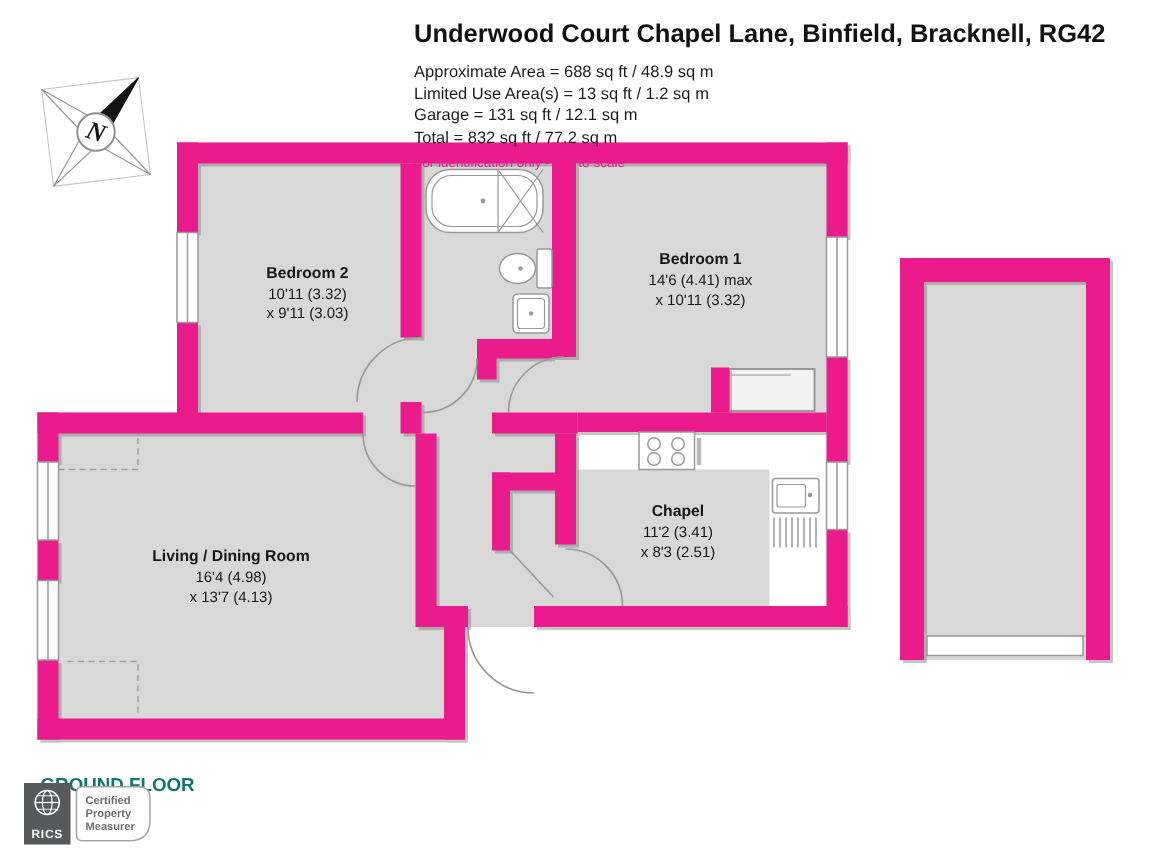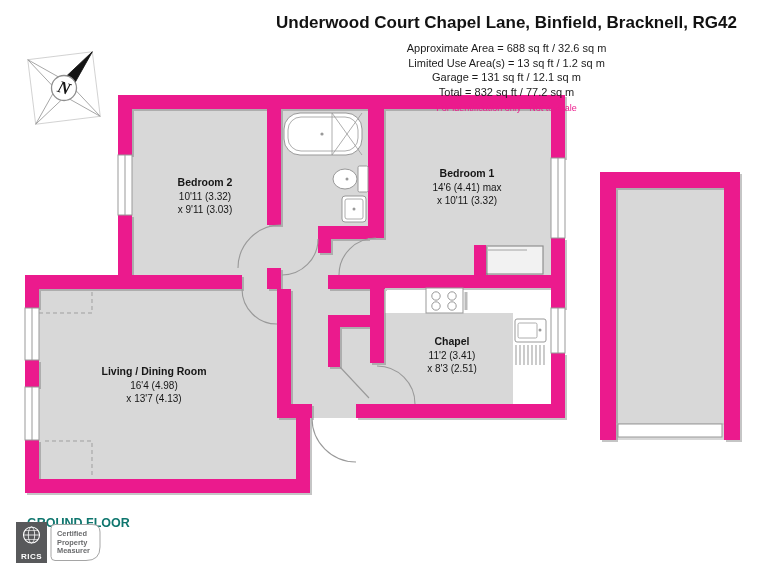--- a/index.html
+++ b/index.html
@@ -1,20 +1,20 @@
 <!DOCTYPE html>
 <html><head>
 <meta charset="utf-8">
 <style>
   html,body{margin:0;padding:0;background:#fff;}
   .canvas{position:relative;width:768px;height:576px;background:#ffffff;overflow:hidden;
           font-family:"Liberation Sans",sans-serif;}
   .plan-svg{position:absolute;left:0;top:0;}
   .walls{filter:drop-shadow(2.5px 2.5px 0 rgba(110,110,110,0.40));}
-  .hdr{position:absolute;top:13px;right:31px;text-align:center;}
+  .hdr{position:absolute;top:13px;right:31px;text-align:left;}
   .hdr .title{font-size:17px;font-weight:bold;color:#121212;margin-bottom:8px;white-space:nowrap;}
   .hdr .aline{font-size:11px;color:#1c1c1c;line-height:14.5px;white-space:nowrap;}
   .hdr .note{font-size:9px;color:#EC1C8D;margin-top:4px;}
   .room-label{position:absolute;transform:translateX(-50%);text-align:center;color:#161616;white-space:nowrap;}
   .room-label .rname{font-size:10.5px;font-weight:bold;line-height:13.5px;}
   .room-label .rdim{font-size:10px;line-height:13.5px;}
   .floor-label{position:absolute;left:27px;top:516px;font-size:12.5px;font-weight:bold;color:#0f766e;}
   .footer-text{position:absolute;left:92px;top:526px;font-size:8px;color:#8a8a8a;line-height:10px;}
   .logo-svg{position:absolute;left:16px;top:520px;}
 </style>
@@ -159,21 +159,21 @@
         <path d="M-46,0 L0,7 L0,-7 Z" fill="#FFF" stroke="#9a9a9a" stroke-width="0.8"></path>
         <path d="M0,-46 L7,0 L-7,0 Z" fill="#141414" stroke="#141414" stroke-width="0.8"></path>
       </g>
       <circle cx="64" cy="88" r="12.5" fill="#FFF" stroke="#8f8f8f" stroke-width="1.3"></circle>
       <text x="64" y="88" transform="rotate(18 64 88)" text-anchor="middle" dy="5.5" font-family="Liberation Serif, serif" font-style="italic" font-weight="bold" font-size="17" fill="#141414">N</text>
     </g>
   </svg>
 
   <div class="hdr">
     <div class="title">Underwood Court Chapel Lane, Binfield, Bracknell, RG42</div>
-    <div class="aline">Approximate Area = 688 sq ft / 32.6 sq m</div>
+    <div class="aline">Approximate Area = 688 sq ft / 48.9 sq m</div>
     <div class="aline">Limited Use Area(s) = 13 sq ft / 1.2 sq m</div>
     <div class="aline">Garage = 131 sq ft / 12.1 sq m</div>
     <div class="aline">Total = 832 sq ft / 77.2 sq m</div>
     <div class="note">For identification only - Not to scale</div>
   </div>
 
   <div class="room-label" style="left:205px;top:176px">
     <div class="rname">Bedroom 2</div>
     <div class="rdim">10'11 (3.32)</div>
     <div class="rdim">x 9'11 (3.03)</div>

